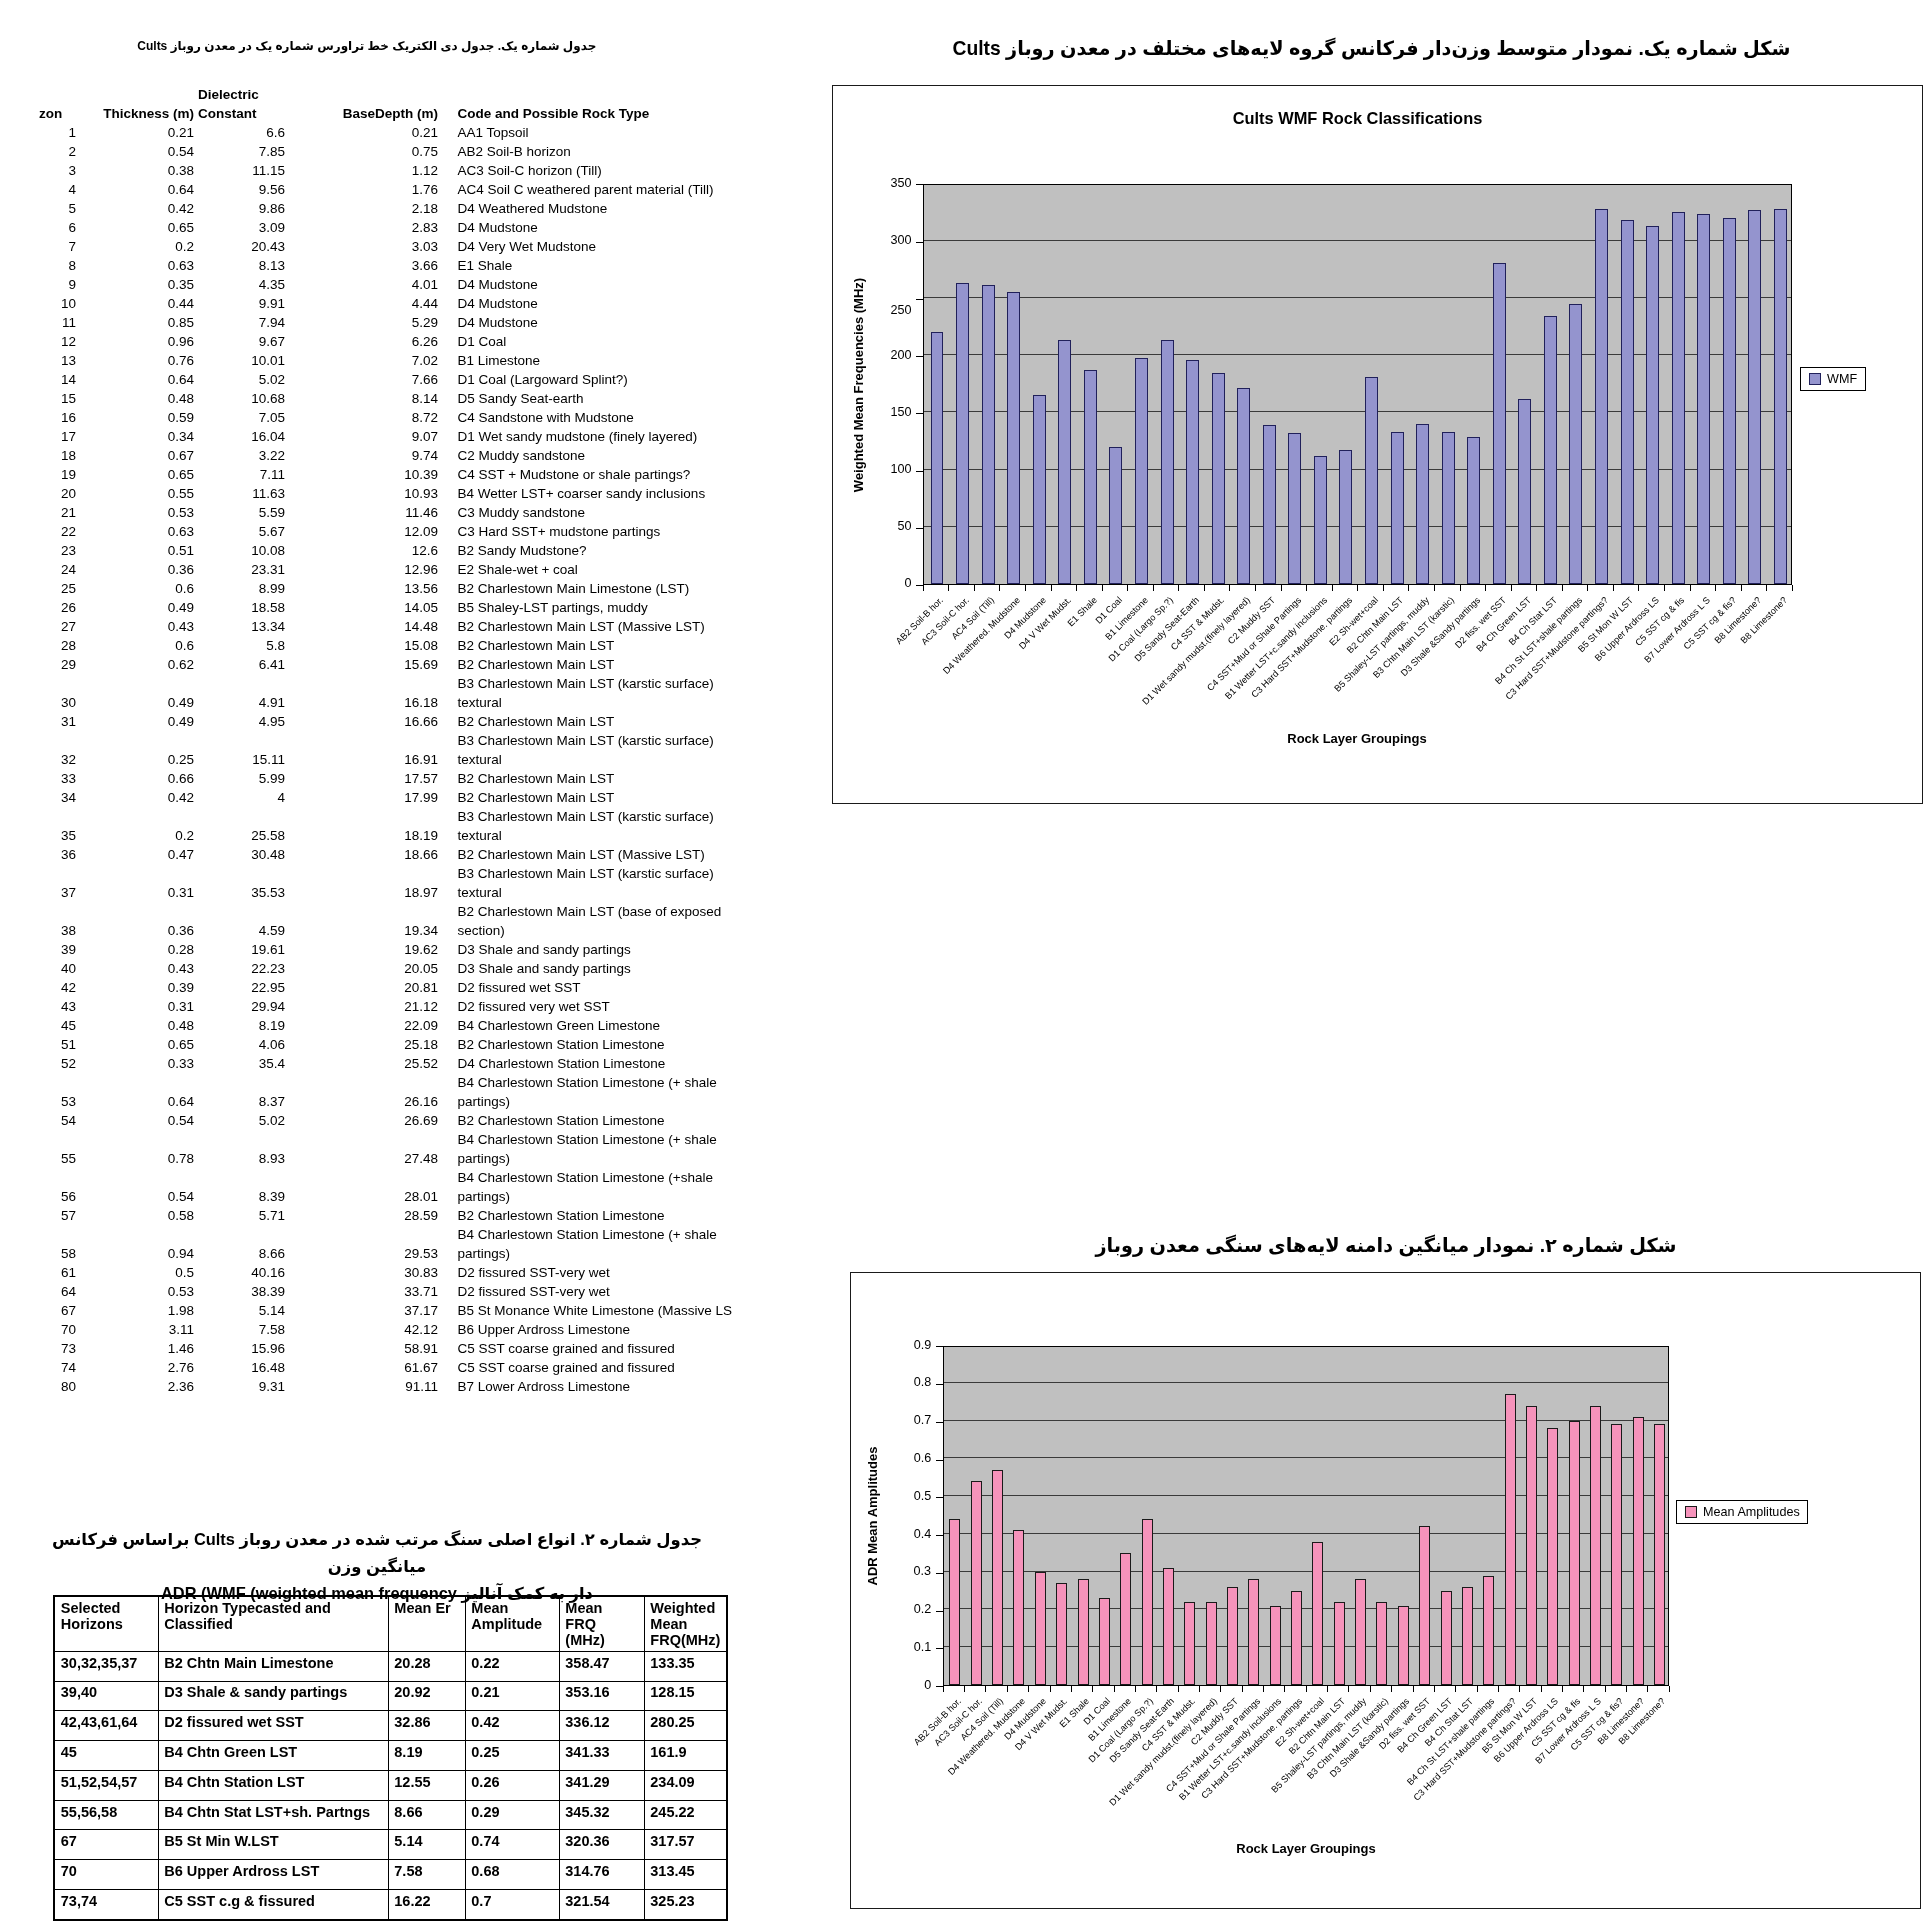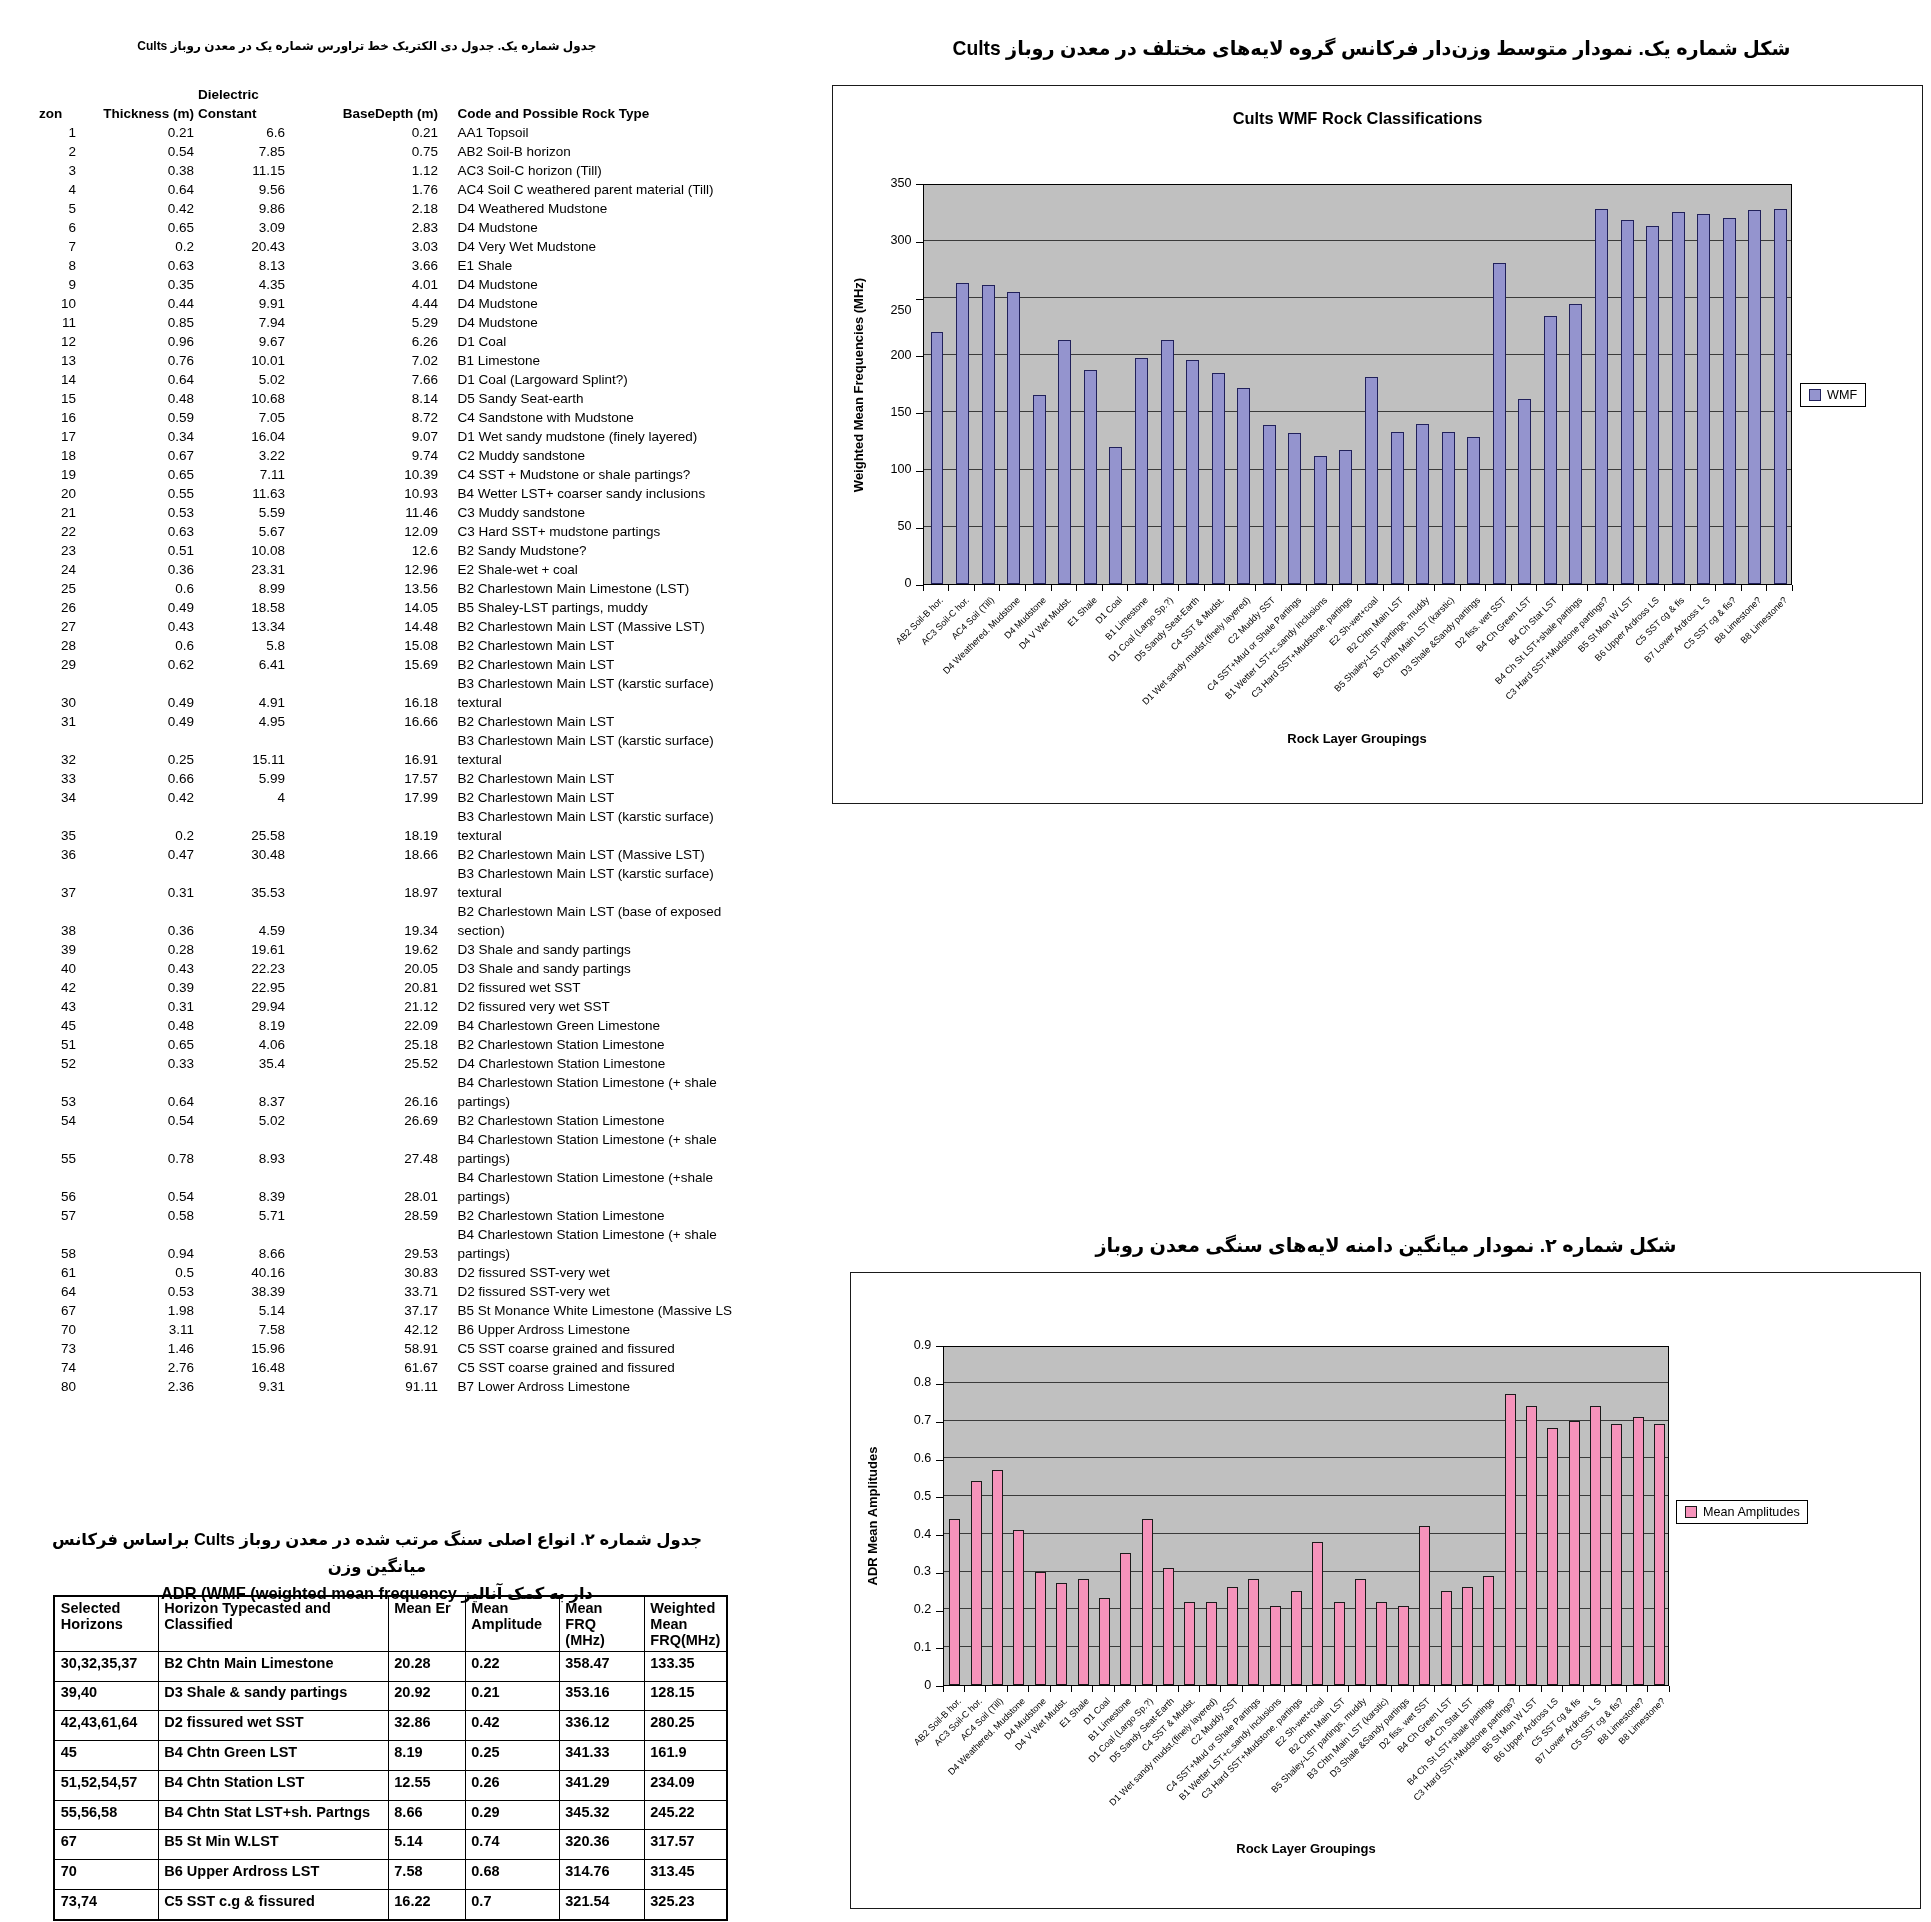--- a/index.html
+++ b/index.html
@@ -39,21 +39,21 @@
   #amp-frame .chart-title{left:0;top:27px;width:910px;}
   .ylabel{position:absolute;white-space:nowrap;font-weight:bold;font-size:13px;
     transform:translate(-50%,-50%) rotate(-90deg);}
   #wmf-frame .ylabel{left:25px;top:299px;}
   #amp-frame .ylabel{left:21px;top:243px;}
   .xlabel{position:absolute;font-weight:bold;font-size:13px;text-align:center;width:386px;}
   #wmf-frame .xlabel{left:331px;top:645px;}
   #amp-frame .xlabel{left:262px;top:568px;}
   .legend{position:absolute;background:#fff;border:1px solid #000;display:flex;
     align-items:center;gap:5.8px;padding:3.9px 7.7px;font-size:12.6px;}
-  #wmf-frame .legend{left:967px;top:297px;}
+  #wmf-frame .legend{left:967px;top:281px;}
   #amp-frame .legend{left:825px;top:227px;}
   .swatch{display:inline-block;width:10.6px;height:10.6px;border:1px solid #222;}
   
   .plot{position:absolute;box-sizing:border-box;border:1px solid #000;
     border-left-width:1.9px;border-bottom-width:1.9px;}
   .gridline{position:absolute;left:0;width:100%;height:1px;background:#3a3a3a;}
   .bar{position:absolute;bottom:0;box-sizing:border-box;}
   .ytick-label{position:absolute;text-align:right;font-size:12.6px;}
   .tick-mark{position:absolute;background:#000;}
   .xlab{position:absolute;font-size:9.2px;text-align:right;white-space:nowrap;

